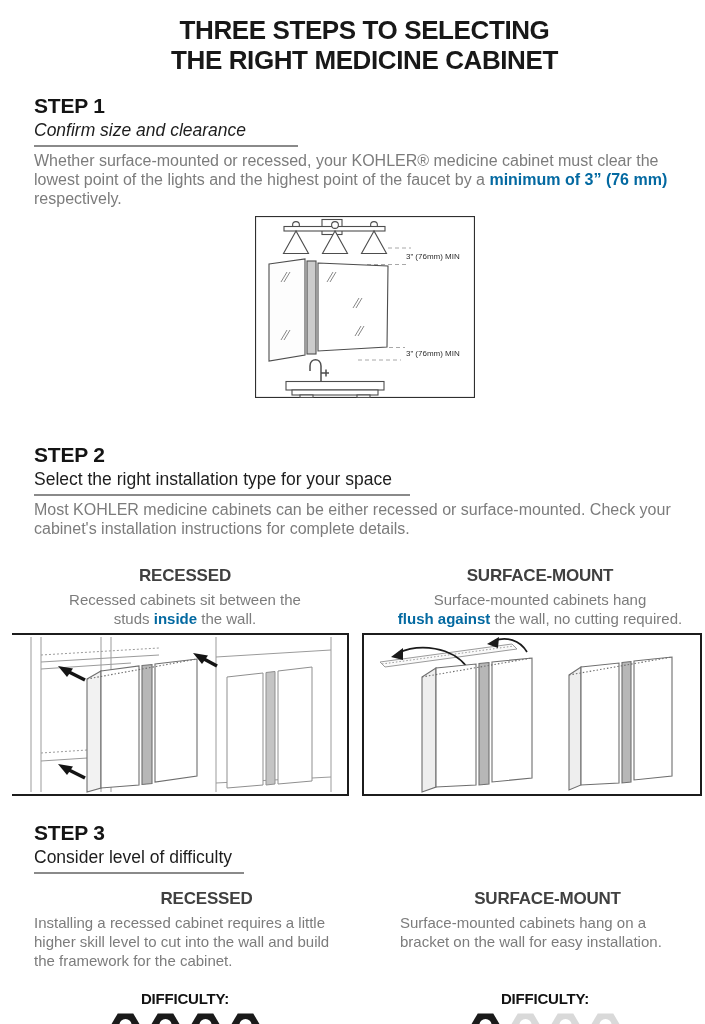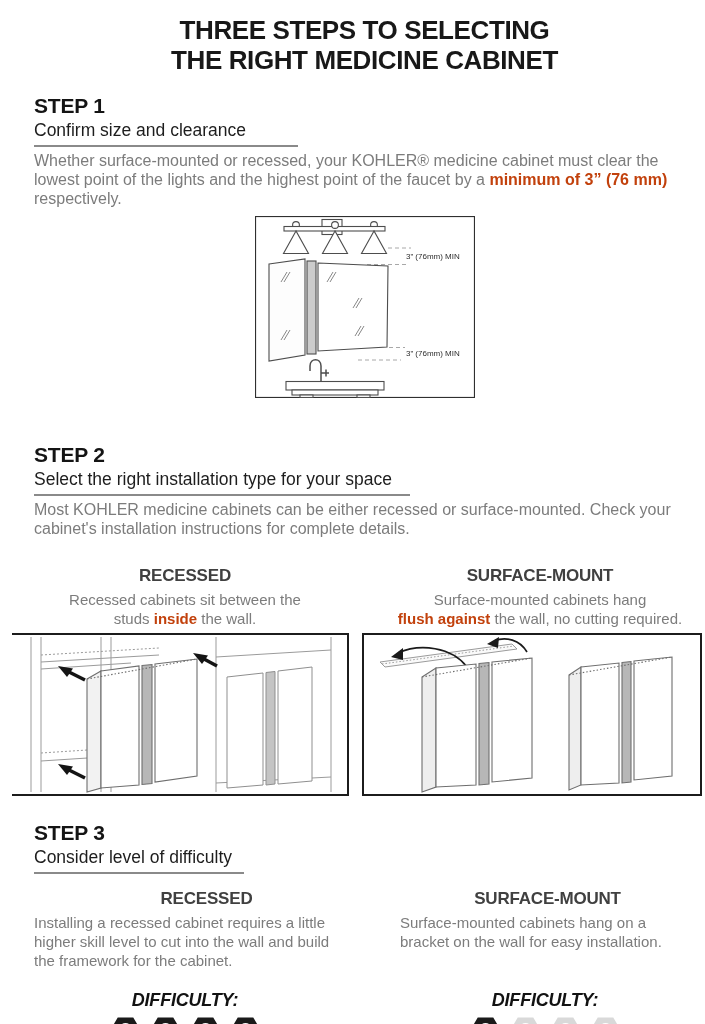--- a/index.html
+++ b/index.html
@@ -14,44 +14,44 @@
     margin-top:15px; text-align:center; font-size:26px; line-height:30px;
     font-weight:bold; letter-spacing:-0.4px; color:#181818;
   }
   .step-heading {
     font-size:21px; line-height:24px; font-weight:bold; color:#141414; letter-spacing:-0.2px;
   }
   .subtitle {
     display:table; font-size:17.5px; line-height:21px; color:#1d1d1d;
     padding-bottom:4px; border-bottom:2px solid #8a8a8a; margin-top:2px;
   }
-  .pr-lg { padding-right:52px; } .pr-sm { padding-right:18px; } .pr-xs { padding-right:12px;text-align:center; }
+  .pr-lg { padding-right:52px;font-style:italic; } .pr-sm { padding-right:18px; } .pr-xs { padding-right:12px;text-align:center; }
   .body-text {
     margin-top:4px; font-size:16px; line-height:19px; color:#7c7c7c; max-width:648px;
   }
-  .bold-dark { font-weight:bold; color:#c2410c; }
+  .bold-dark { font-weight:bold; color:#0369a1; }
   #step1 { margin-top:19px; }
   #step2 { margin-top:41px; }
   #step3 { margin-top:25px; }
   .diagram-wrap { width:220px; margin:8px auto 0; }
   .cols { display:flex; margin-top:28px; }
   .col-head { font-size:17px; line-height:20px; font-weight:bold; color:#404040; text-align:center; letter-spacing:-0.2px; }
   .col-text { margin-top:4px; font-size:15px; line-height:19px; color:#7c7c7c; white-space:nowrap; }
   .center { text-align:center; }
   .col2-left  { width:302px; }
   .col2-right { width:310px; margin-left:auto; }
   .illus-row { display:flex; gap:13px; margin:5px -22px 0 -25px; }
   .illus-box { width:340px; height:163px; border:2px solid #1c1c1c; background:#ffffff; }
   .col3-left  { width:345px; }
   .col3-right { width:295px; margin-left:auto; }
   .cols3 { display:flex; margin-top:15px; }
   .diff-row { display:flex; margin-top:20px; }
   .diff-left  { width:302px; text-align:center; }
   .diff-right { width:300px; margin-left:auto; text-align:center; }
-  .diff-label { font-size:18px; font-weight:bold; color:#121212; letter-spacing:-0.2px;font-style:italic; }
+  .diff-label { font-size:15px; font-weight:bold; color:#121212; letter-spacing:-0.2px; }
   .nuts { display:flex; justify-content:center; gap:9px; margin-top:5px; }
   .nut { display:inline-block; width:31px; height:26px; }
   .nut svg { display:block; }
   .nut-filled svg path { fill:#1a1a1a; }
   .nut-empty  svg path { fill:#d9d9d9; }
 </style>
 </head>
 <body>
 
 <div class="page">

